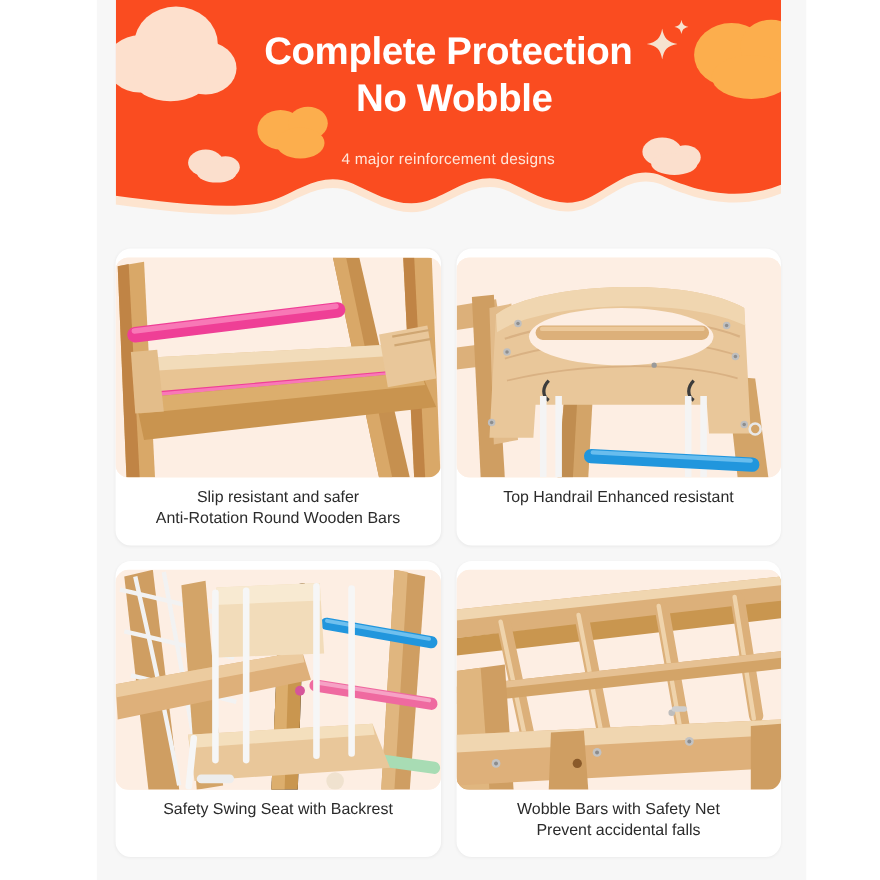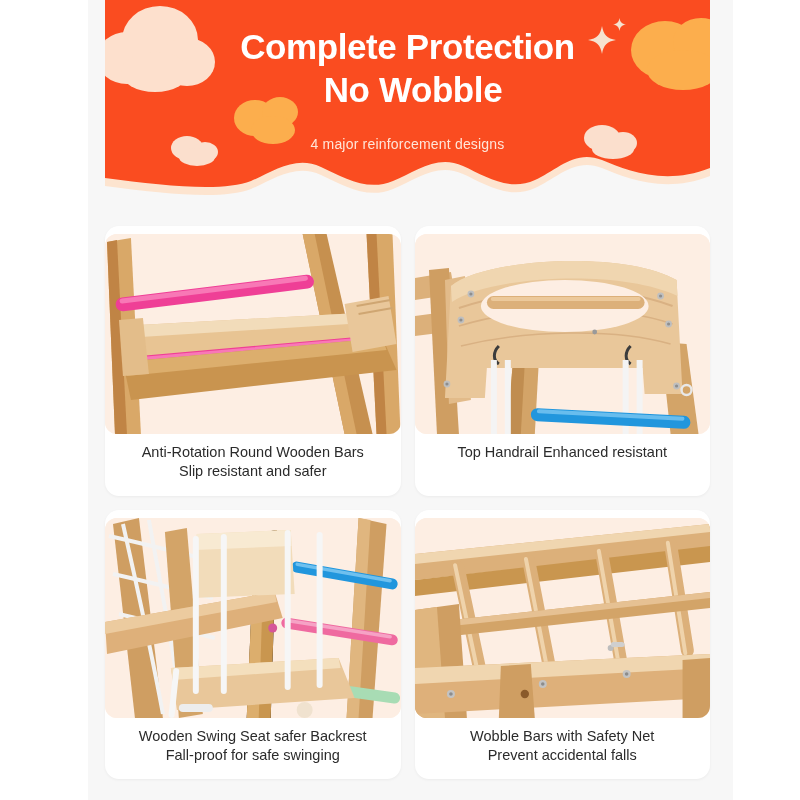--- a/index.html
+++ b/index.html
@@ -229,22 +229,22 @@
           <polygon points="18,128 278,104 282,116 22,142" fill="#dcae6d"></polygon>
 
           <polygon points="14,86 38,84 44,140 18,142" fill="#e3bd8a"></polygon>
 
           <polygon points="240,70 284,62 292,110 248,118" fill="#e9c79a"></polygon>
           <line x1="252" y1="72" x2="286" y2="66" stroke="#cfa672" stroke-width="2"></line>
           <line x1="254" y1="80" x2="288" y2="74" stroke="#cfa672" stroke-width="2"></line>
         </svg>
       </div>
       <div class="caption">
+        <span class="cl">Slip resistant and safer</span>
         <span class="cl">Anti-Rotation Round Wooden Bars</span>
-        <span class="cl">Slip resistant and safer</span>
       </div>
     </div>
 
     <div class="card">
       <div class="photo">
         <svg class="photo-svg" viewBox="0 0 296 200" preserveAspectRatio="none">
           <rect width="296" height="200" fill="#fdeee3"></rect>
 
           <polygon points="0,44 36,38 40,60 0,66" fill="#dcb07a"></polygon>
           <polygon points="0,82 30,78 32,98 0,102" fill="#dcb07a"></polygon>
@@ -346,22 +346,21 @@
           <rect x="212" y="14" width="6" height="156" rx="3" fill="#f6f6f6"></rect>
           <rect x="66" y="150" width="6" height="50" rx="3" fill="#f6f6f6" transform="rotate(6 69 175)"></rect>
 
           <circle cx="168" cy="110" r="4.5" fill="#d6559a"></circle>
 
           <rect x="74" y="186" width="34" height="8" rx="4" fill="#ededed"></rect>
           <circle cx="200" cy="192" r="8" fill="#f0e2cf"></circle>
         </svg>
       </div>
       <div class="caption">
-        <span class="cl">Wooden Swing Seat safer Backrest</span>
-        <span class="cl">Fall-proof for safe swinging</span>
+        <span class="cl">Safety Swing Seat with Backrest</span>
       </div>
     </div>
 
     <div class="card">
       <div class="photo">
         <svg class="photo-svg" viewBox="0 0 296 200" preserveAspectRatio="none">
           <rect width="296" height="200" fill="#fdeee3"></rect>
 
           <polygon points="0,36 296,6 296,30 0,62" fill="#dcb07a"></polygon>
           <polygon points="0,36 296,6 296,14 0,46" fill="#f0d6b0"></polygon>

